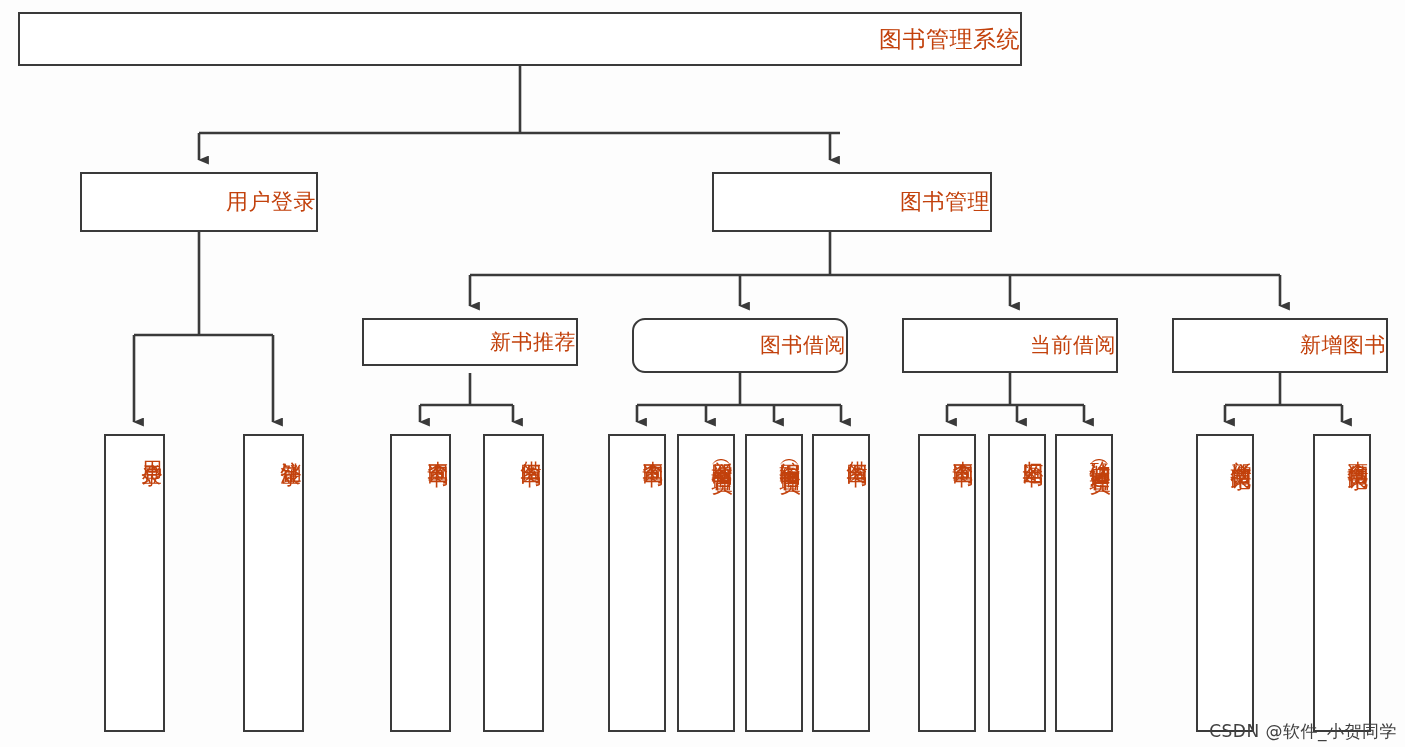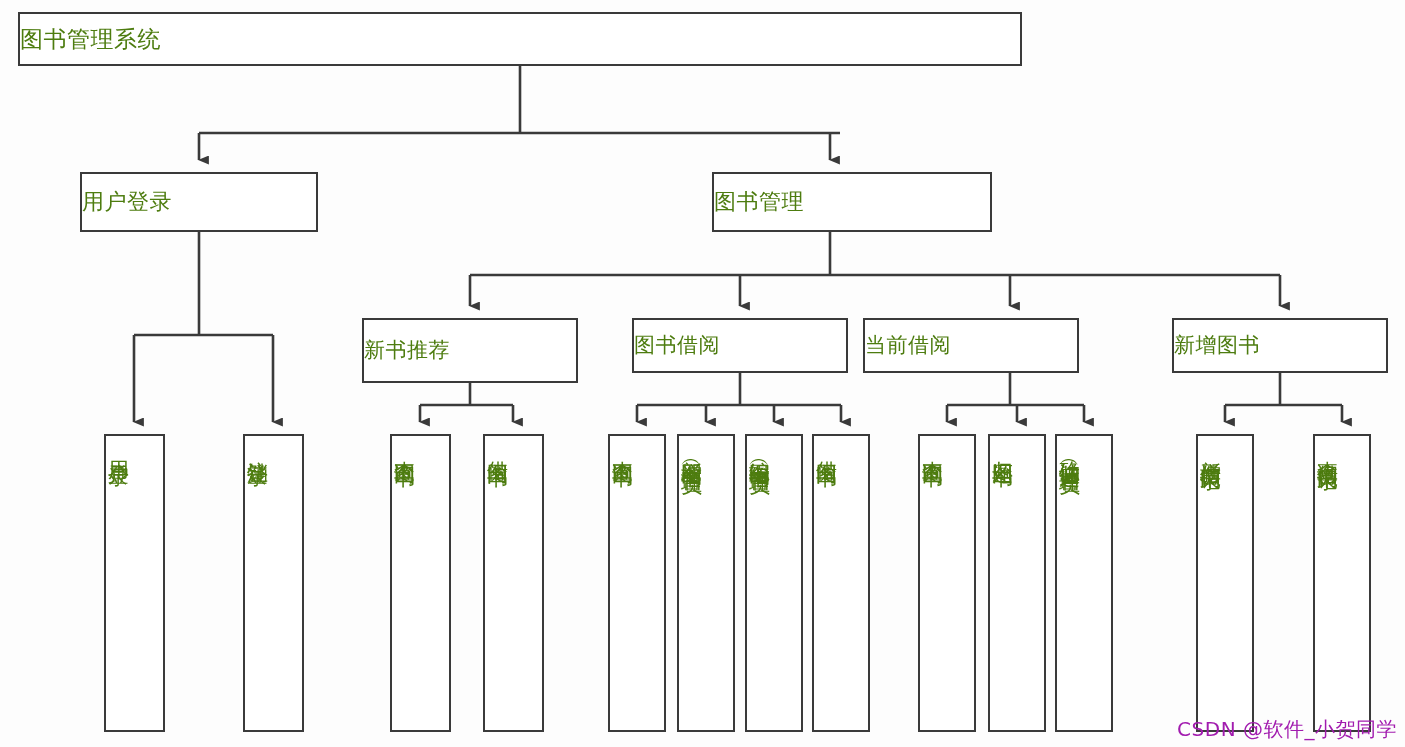--- a/index.html
+++ b/index.html
@@ -26,22 +26,22 @@
     height: 747px;
     pointer-events: none;
   }
   .node {
     position: absolute;
     box-sizing: border-box;
     background: #ffffff;
     border: 2px solid #3a3a3a;
     display: flex;
     align-items: center;
-    justify-content: flex-start;
-    color: #4d7c0f;
+    justify-content: flex-end;
+    color: #c2410c;
   }
   .node .lbl {
     display: block;
     text-align: center;
     line-height: 1.06;
     letter-spacing: 0.5px;
     white-space: nowrap;
   }
   .node.root .lbl   { font-size: 23px; }
   .node.lvl2 .lbl   { font-size: 22px; }
@@ -56,22 +56,22 @@
     font-size: 21px;
     line-height: 1.12;
     letter-spacing: 2px;
     white-space: normal;
     max-height: 100%;
   }
   #watermark {
     position: absolute;
     right: 8px;
     bottom: 4px;
-    font-size: 20px;
-    color: #a21caf;
+    font-size: 17px;
+    color: #404040;
     letter-spacing: 0.5px;
     white-space: nowrap;
   }
 </style>
 </head>
 <body>
 
 <div id="canvas">
 
   <svg id="edges" viewBox="0 0 1405 747" xmlns="http://www.w3.org/2000/svg">
@@ -129,27 +129,27 @@
     <span class="lbl">图书管理系统</span>
   </div>
 
   <div class="node lvl2" style="left:80px;top:172px;width:238px;height:60px;">
     <span class="lbl">用户登录</span>
   </div>
   <div class="node lvl2" style="left:712px;top:172px;width:280px;height:60px;">
     <span class="lbl">图书管理</span>
   </div>
 
-  <div class="node lvl3" style="left:362px;top:318px;width:216px;height:65px;">
+  <div class="node lvl3" style="left:362px;top:318px;width:216px;height:48px;">
     <span class="lbl">新书推荐</span>
   </div>
-  <div class="node lvl3" style="left:632px;top:318px;width:216px;height:55px;">
+  <div class="node lvl3" style="left:632px;top:318px;width:216px;height:55px;border-radius:13px;">
     <span class="lbl">图书借阅</span>
   </div>
-  <div class="node lvl3" style="left:863px;top:318px;width:216px;height:55px;">
+  <div class="node lvl3" style="left:902px;top:318px;width:216px;height:55px;">
     <span class="lbl">当前借阅</span>
   </div>
   <div class="node lvl3" style="left:1172px;top:318px;width:216px;height:55px;">
     <span class="lbl">新增图书</span>
   </div>
 
   <div class="node leaf" style="left:104px;top:434px;width:61px;height:298px;">
     <span class="lbl">用户登录</span>
   </div>
   <div class="node leaf" style="left:243px;top:434px;width:61px;height:298px;">

